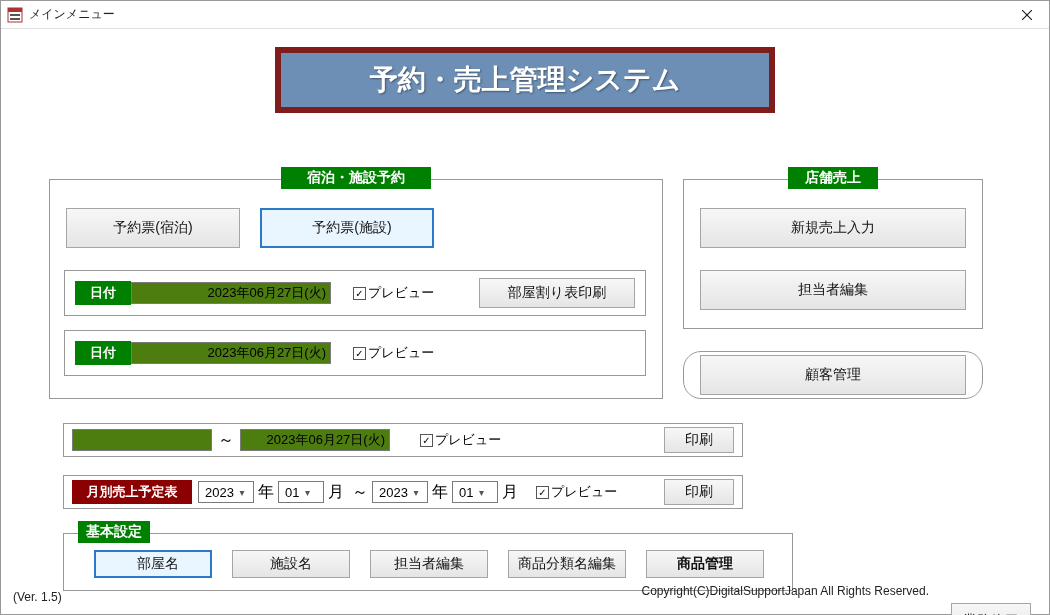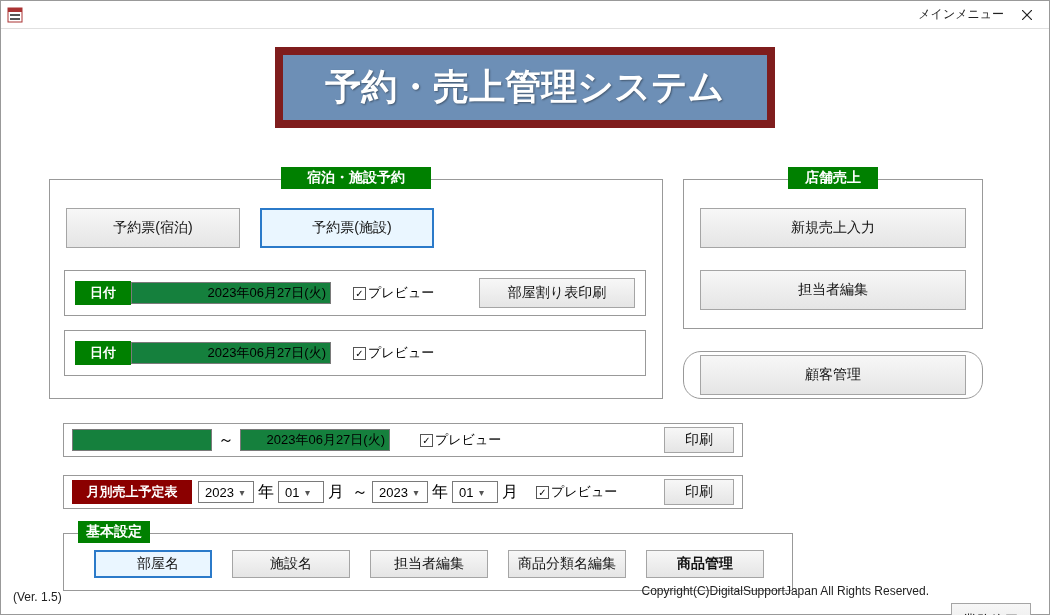--- a/index.html
+++ b/index.html
@@ -10,33 +10,33 @@
     background: #fff;
   }
   .titlebar {
     height: 28px; background: #fff; display: flex; align-items: center;
     border-bottom: 1px solid #e0e0e0; padding: 0 0 0 6px;
   }
   .titlebar-icon {
     width: 16px; height: 16px; margin-right: 6px;
     display: inline-flex; align-items: center; justify-content: center;
   }
-  .titlebar-title { font-size: 12px; color: #222; flex: 1; text-align: right; }
+  .titlebar-title { font-size: 12px; color: #222; flex: 1; }
   .titlebar-close {
     width: 45px; height: 28px; display: flex; align-items: center; justify-content: center;
     font-size: 14px; color: #222; cursor: pointer;
   }
 
   .content { padding: 0; position: relative; }
 
   .main-title {
     width: 500px; margin: 18px auto 12px auto;
-    border: 8px solid #7f1d1d;
+    border: 6px solid #7f1d1d;
     background: #6d8fb6; color: #fff; text-align: center;
-    font-size: 36px; font-weight: bold; padding: 8px 0;
+    font-size: 28px; font-weight: bold; padding: 8px 0;
     text-shadow: 1px 1px 2px rgba(0,0,0,0.4);
   }
 
   
   .groupbox {
     position: absolute; border: 1px solid #999; background: #fff;
   }
   .group-label {
     position: absolute; top: -13px;
     background: #008000; color: #fff; font-size: 14px; font-weight: bold;
@@ -60,21 +60,21 @@
     display: flex; align-items: center; padding: 6px 10px;
   }
 
   .badge {
     background: #008000; color: #fff; font-size: 13px; font-weight: bold;
     padding: 3px 6px; display: inline-block;
   }
   .badge.red { background: #8b0000; }
 
   .text-field {
-    border: 1px solid #7a7a7a; background: #15803d; height: 22px; font-size: 13px;
+    border: 1px solid #7a7a7a; background: #4d7c0f; height: 22px; font-size: 13px;
     padding: 0 4px; display: inline-flex; align-items: center; justify-content: flex-end;
   }
   .checkbox-wrap { font-size: 13px; display: inline-flex; align-items: center; gap: 2px; }
   .checkbox-box { width: 13px; height: 13px; border: 1px solid #555; display: inline-flex; align-items: center; justify-content: center; font-size: 10px; }
 
   .dropdown {
     border: 1px solid #7a7a7a; background: #fff; height: 22px; font-size: 13px;
     display: inline-flex; align-items: center; padding: 0 2px 0 6px;
   }
   .dropdown .chev { width: 16px; text-align: center; font-size: 10px; color: #555; }

